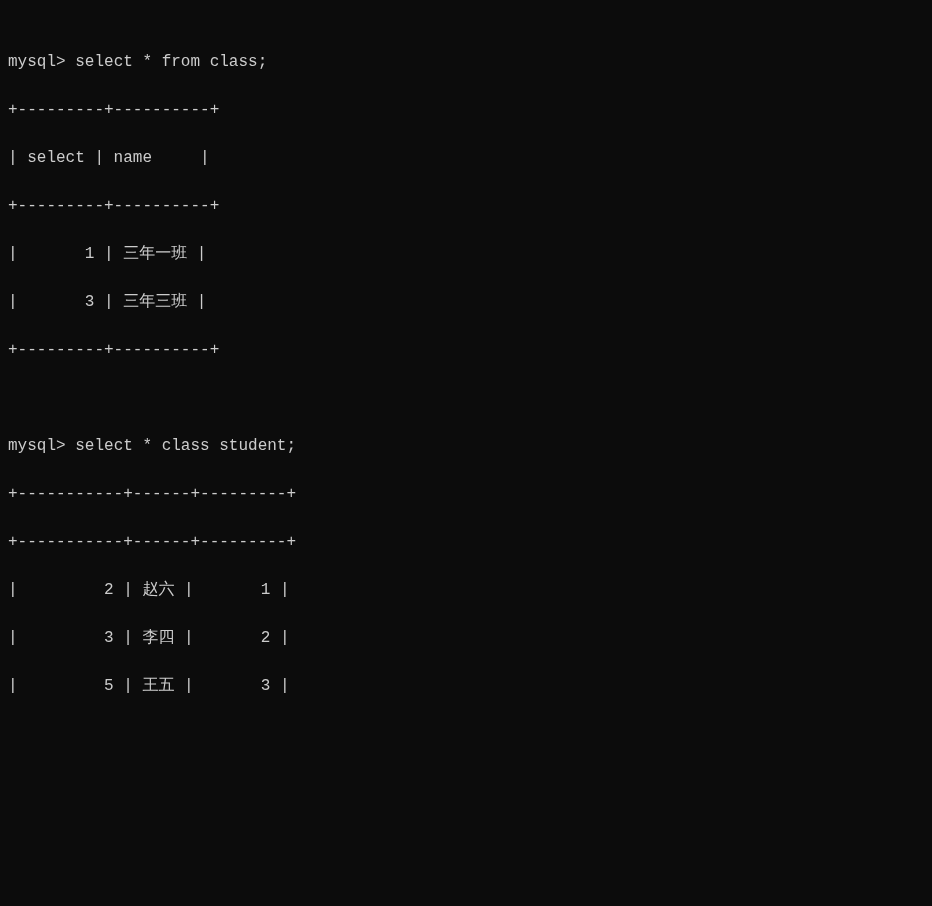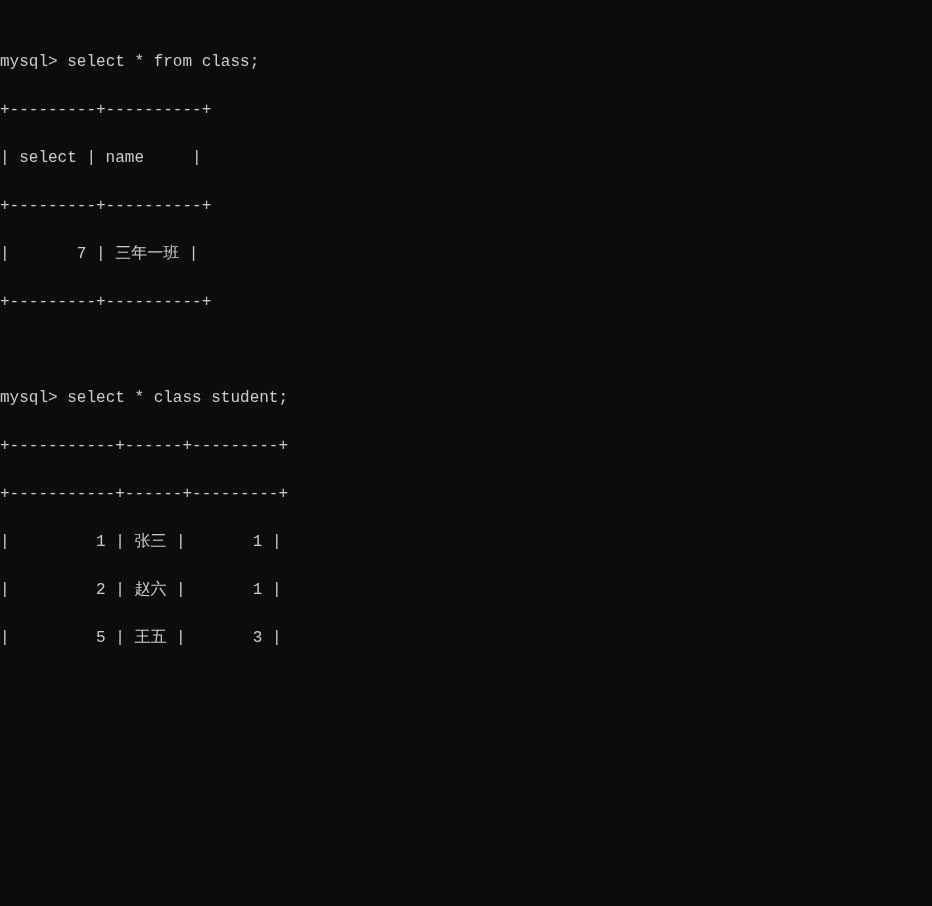--- a/index.html
+++ b/index.html
@@ -11,37 +11,38 @@
     font-size: 16px;
     line-height: 1.5;
     width: 932px;
     height: 906px;
     overflow: hidden;
     white-space: pre;
   }
   .terminal {
     padding: 2px 0 0 0;
   }
-  .row { display: block; }
+  .row { display: block; padding-left: 8px; }
 </style>
 </head>
 <body>
 <div class="terminal">
 <span class="row"><span>mysql&gt;</span> <span>select * from class;</span></span>
 <span class="row">+---------+----------+</span>
 <span class="row">| select | name     |</span>
 <span class="row">+---------+----------+</span>
-<span class="row">|       7 | 三年一班 |</span>
+<span class="row">|       1 | 三年一班 |</span>
+<span class="row">|       3 | 三年三班 |</span>
 <span class="row">+---------+----------+</span>
 <span class="row"> </span>
 <span class="row"><span>mysql&gt;</span> <span>select * class student;</span></span>
 <span class="row">+-----------+------+---------+</span>
 <span class="row">+-----------+------+---------+</span>
-<span class="row">|         1 | 张三 |       1 |</span>
 <span class="row">|         2 | 赵六 |       1 |</span>
+<span class="row">|         3 | 李四 |       2 |</span>
 <span class="row">|         5 | 王五 |       3 |</span>
 
 
 
 
 
 
 
 
 

